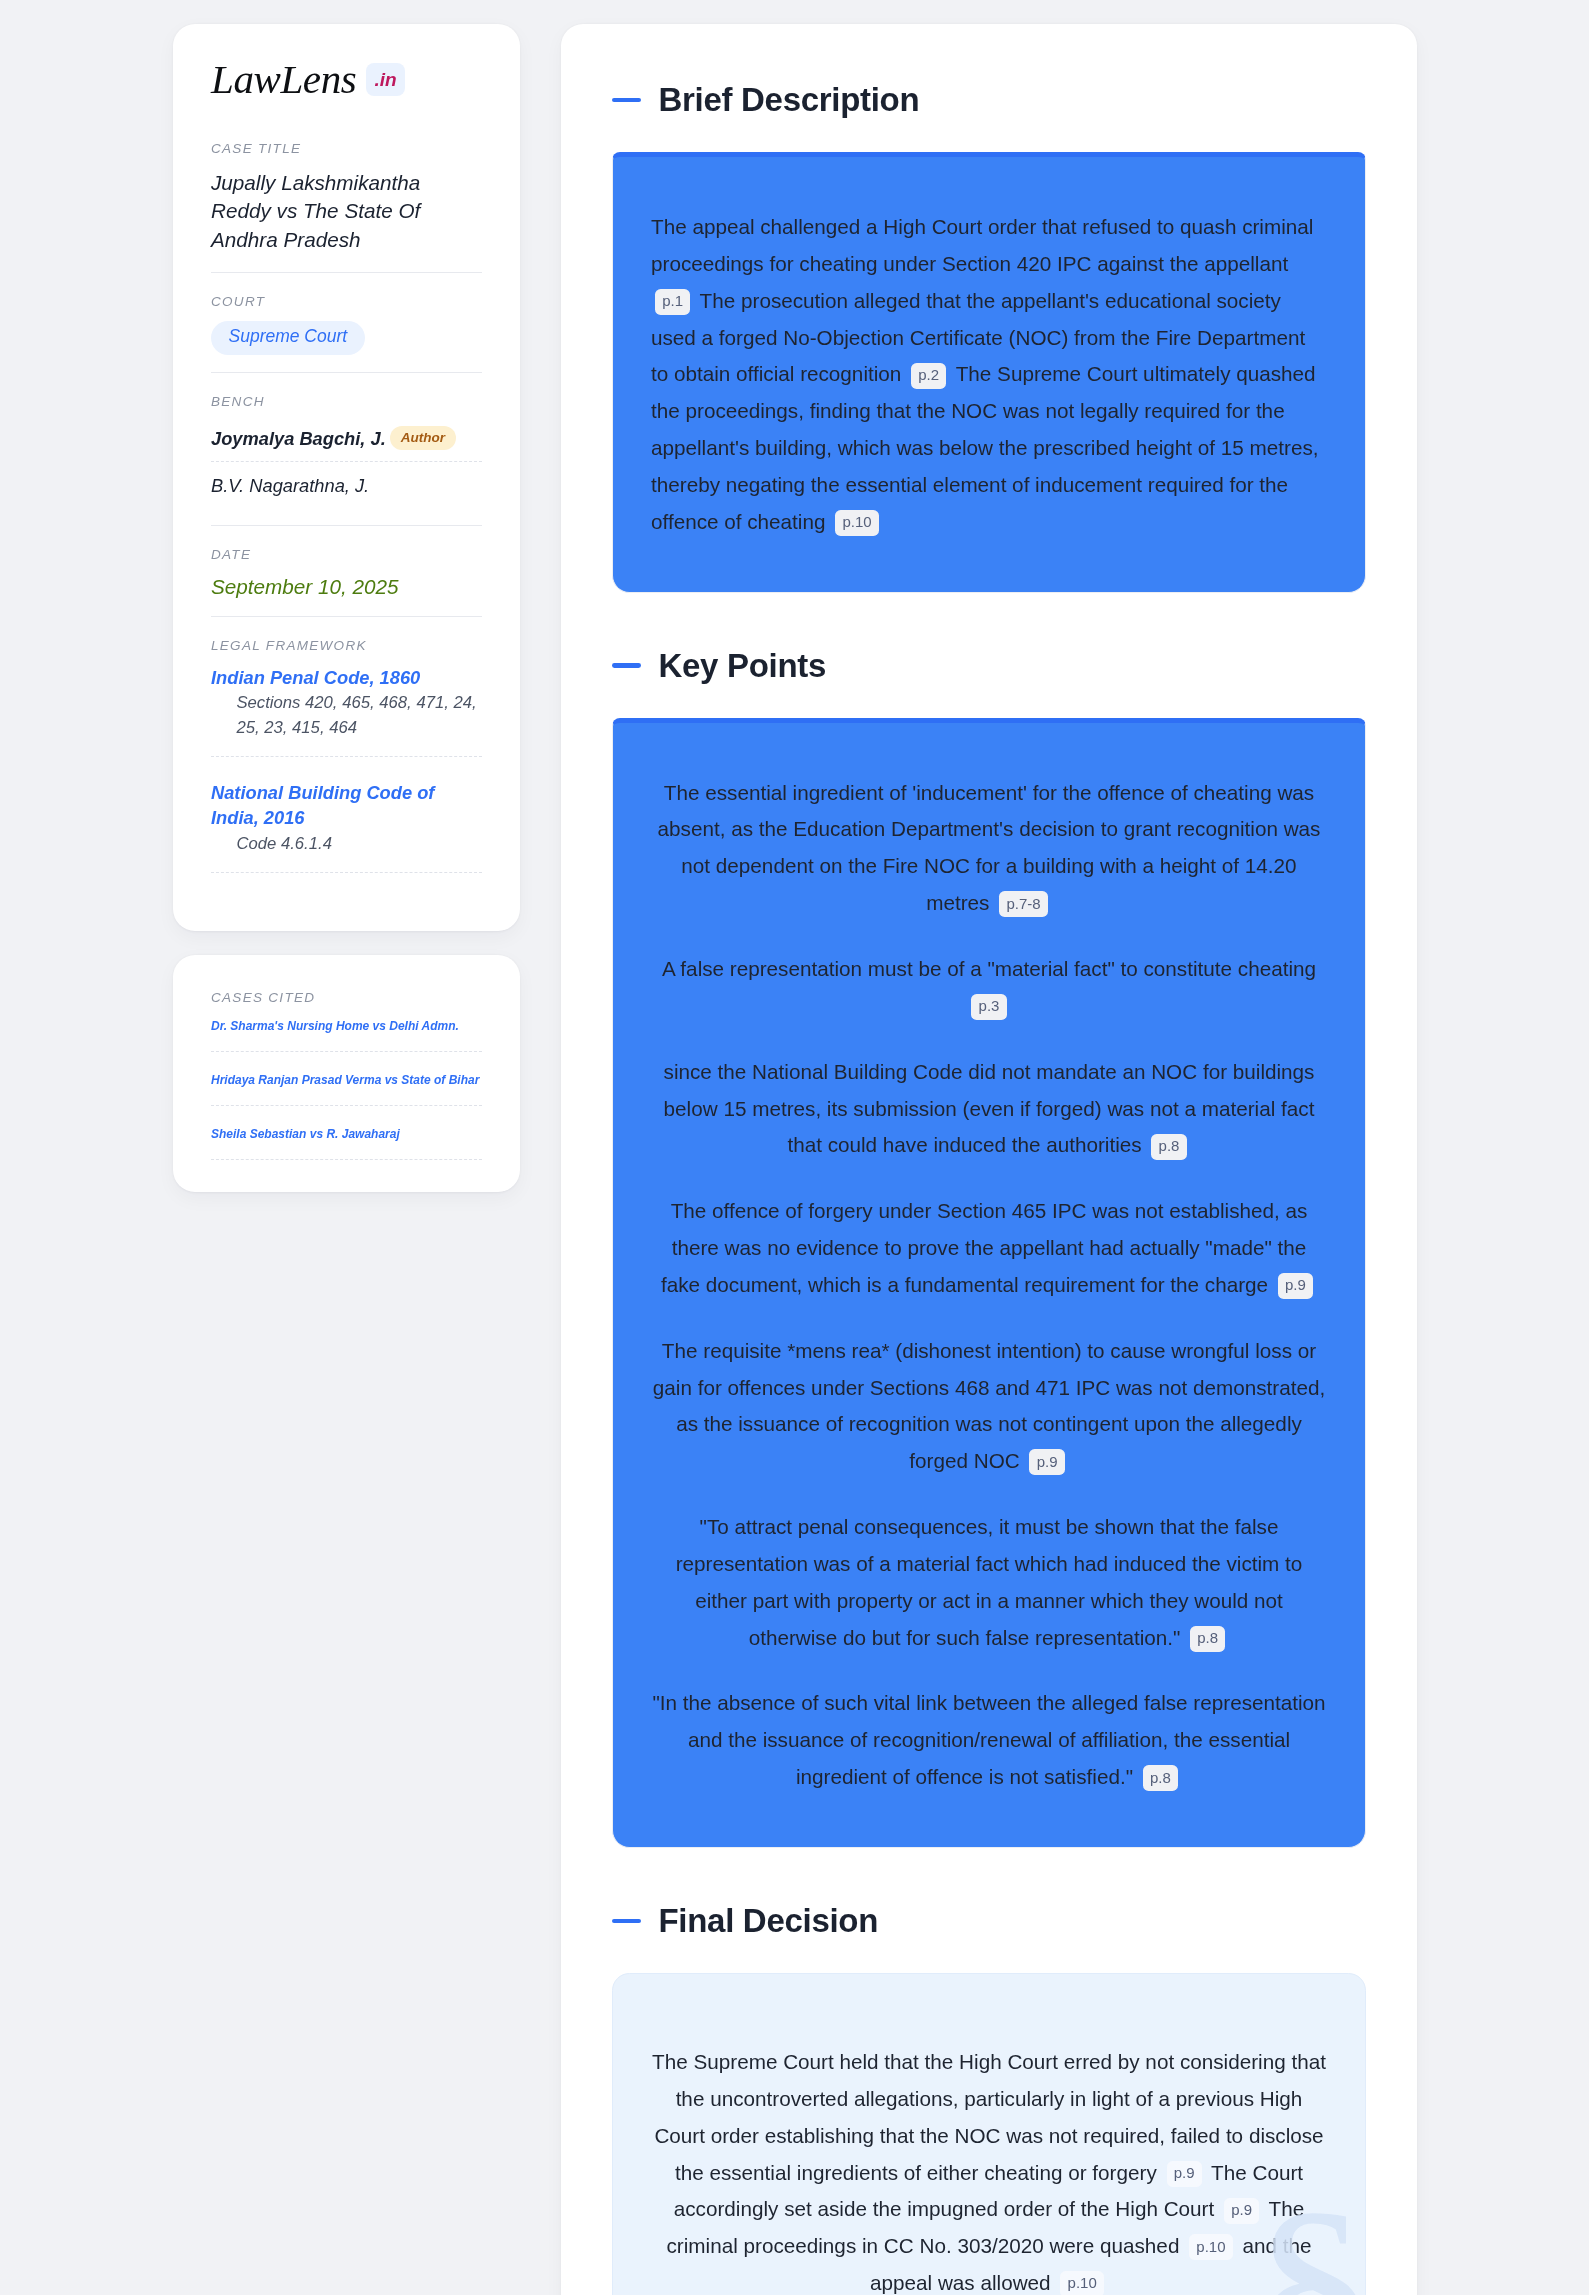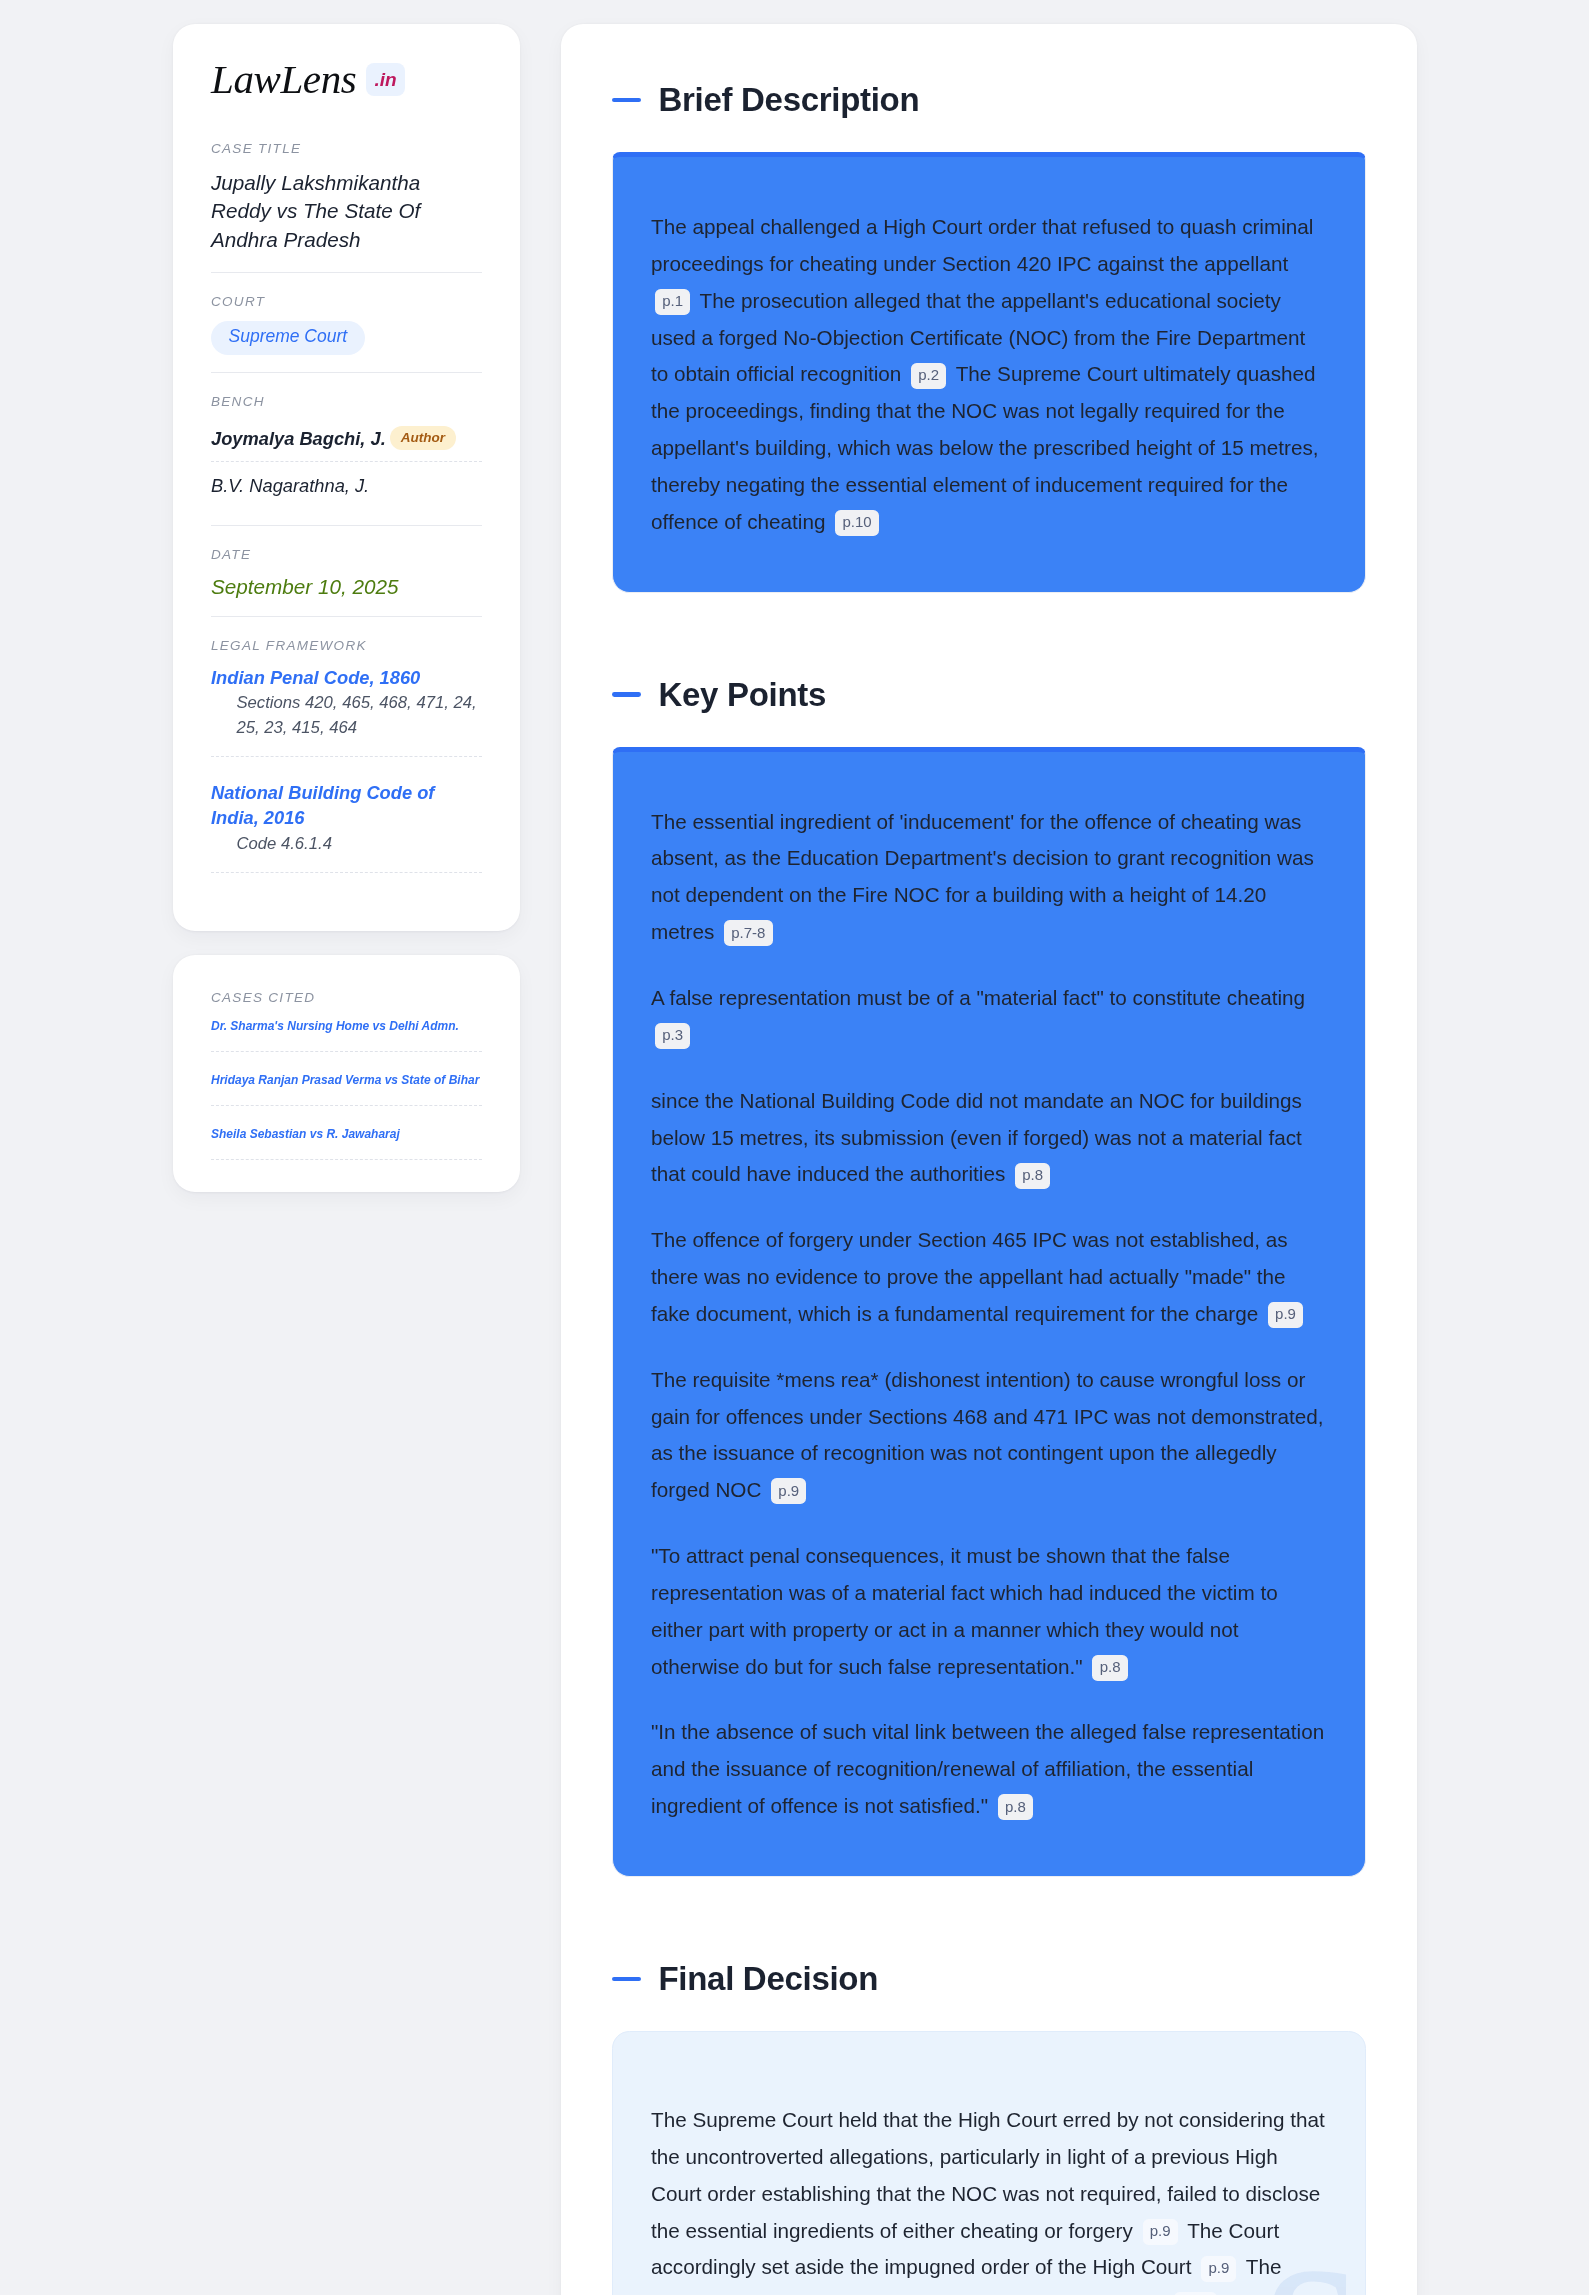--- a/index.html
+++ b/index.html
@@ -152,21 +152,21 @@
   
   .main {
     flex: 1 1 auto;
     background: #ffffff;
     border-radius: 22px;
     box-shadow: 0 0.8px 2.4px rgba(16,24,40,.05), 0 6.4px 19px rgba(16,24,40,.04);
     padding: 57px 51px 79px 51px;
     min-height: 2246px;
   }
 
-  .section + .section { margin-top: 83px; }
+  .section + .section { margin-top: 54px; text-align: center; }
 
   .section-head {
     display: flex;
     align-items: center;
     gap: 17.5px;
     margin-bottom: 33px;
   }
   .dash {
     width: 29px;
     height: 4.8px;

